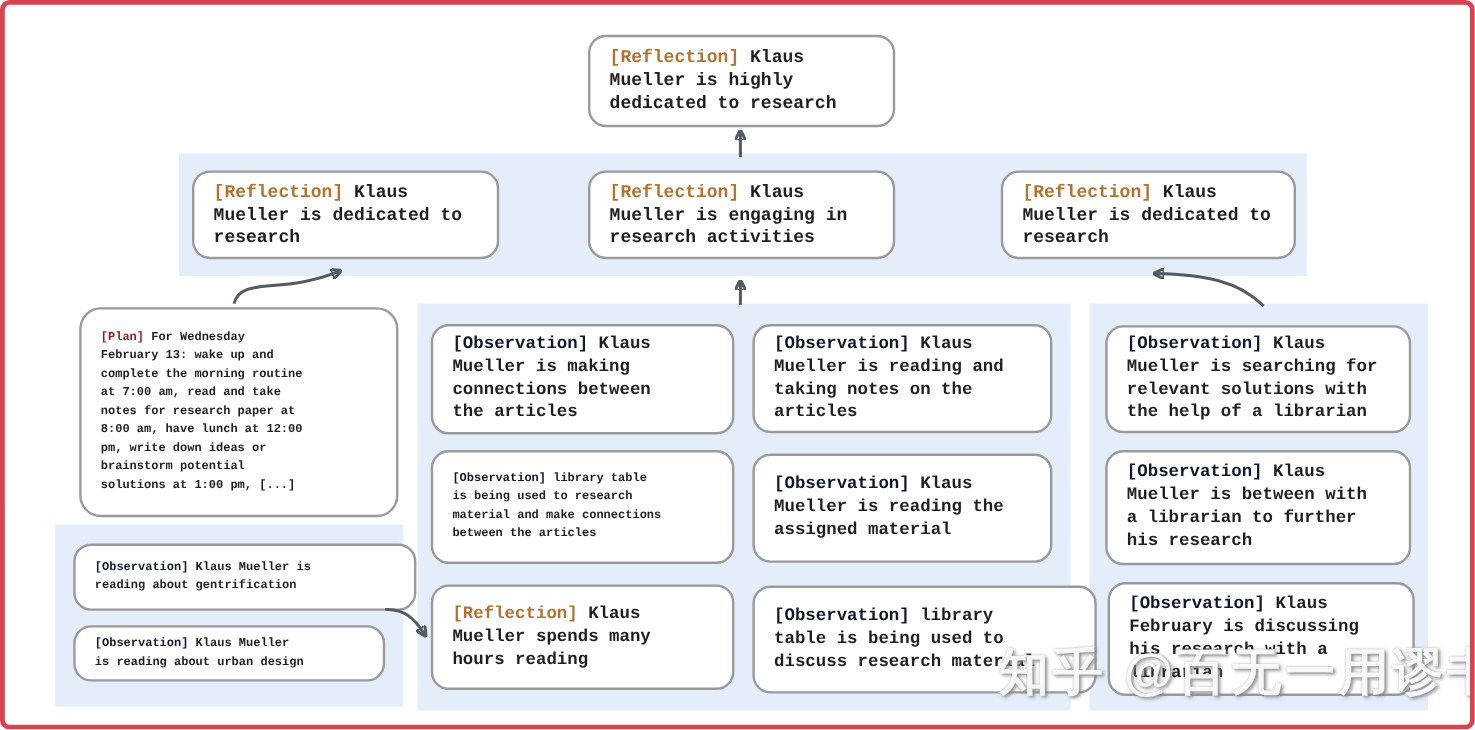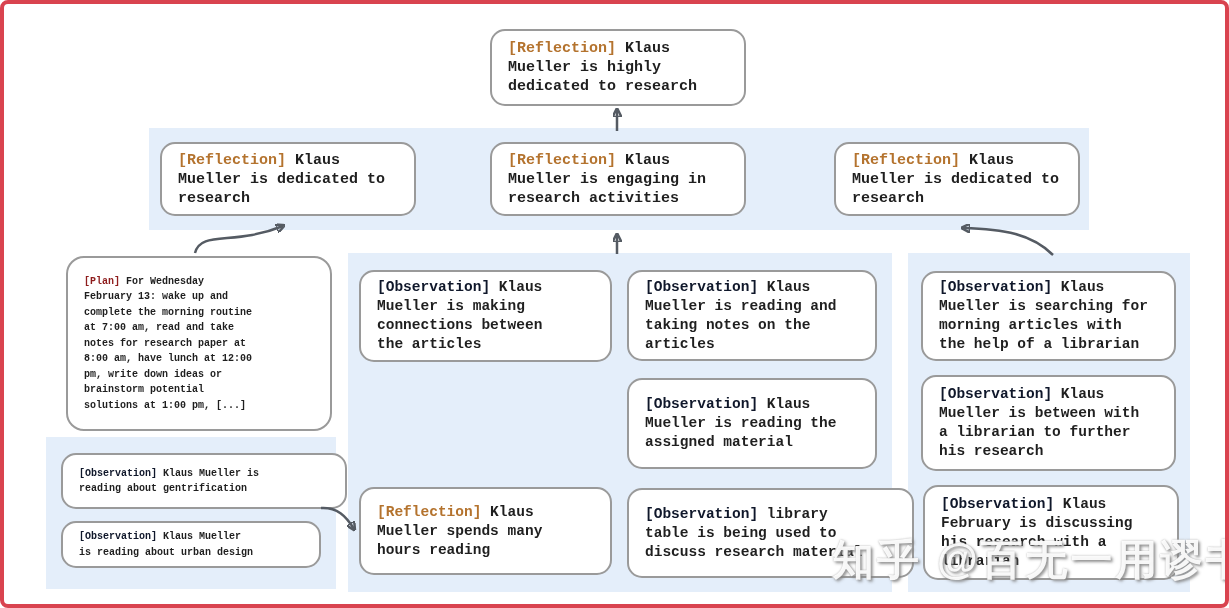--- a/index.html
+++ b/index.html
@@ -84,20 +84,26 @@
     <div class="node-text"><span class="tag observation">[Observation]</span><span>Klaus Mueller
 is reading about urban design</span></div>
   </div>
 
   <div class="node fs14" style="left:355px; top:266px; width:253px; height:92px;">
     <div class="node-text"><span class="tag observation">[Observation]</span><span>Klaus
 Mueller is making
 connections between
 the articles</span></div>
   </div>
+  <div class="node fs12" style="left:355px; top:371px; width:253px; height:95px;">
+    <div class="node-text"><span class="tag observation">[Observation]</span><span>library table
+is being used to research
+material and make connections
+between the articles</span></div>
+  </div>
   <div class="node fs14" style="left:355px; top:483px; width:253px; height:88px;">
     <div class="node-text"><span class="tag reflection">[Reflection]</span><span>Klaus
 Mueller spends many
 hours reading</span></div>
   </div>
 
   <div class="node fs14" style="left:623px; top:266px; width:250px; height:91px;">
     <div class="node-text"><span class="tag observation">[Observation]</span><span>Klaus
 Mueller is reading and
 taking notes on the
@@ -110,21 +116,21 @@
   </div>
   <div class="node fs14" style="left:623px; top:484px; width:287px; height:90px;">
     <div class="node-text"><span class="tag observation">[Observation]</span><span>library
 table is being used to
 discuss research material</span></div>
   </div>
 
   <div class="node fs14" style="left:917px; top:267px; width:255px; height:90px;">
     <div class="node-text"><span class="tag observation">[Observation]</span><span>Klaus
 Mueller is searching for
-morning articles with
+relevant solutions with
 the help of a librarian</span></div>
   </div>
   <div class="node fs14" style="left:917px; top:371px; width:255px; height:96px;">
     <div class="node-text"><span class="tag observation">[Observation]</span><span>Klaus
 Mueller is between with
 a librarian to further
 his research</span></div>
   </div>
   <div class="node fs14" style="left:919px; top:481px; width:256px; height:95px;">
     <div class="node-text"><span class="tag observation">[Observation]</span><span>Klaus

